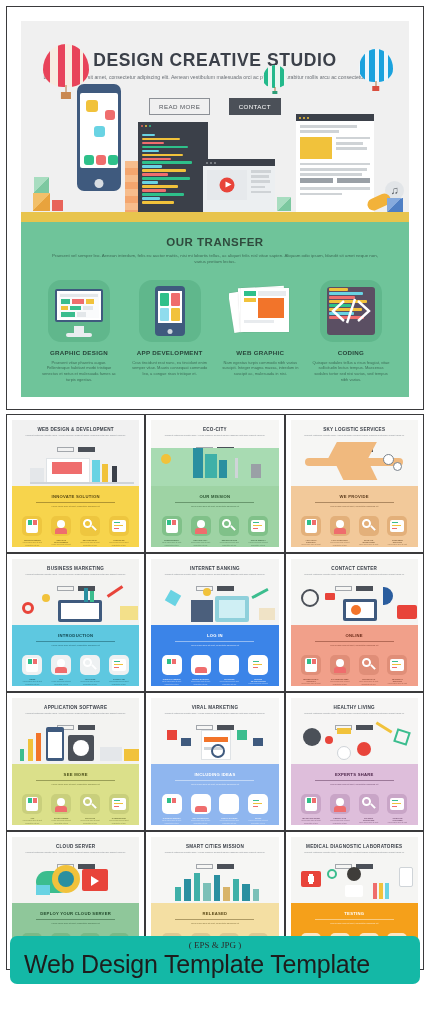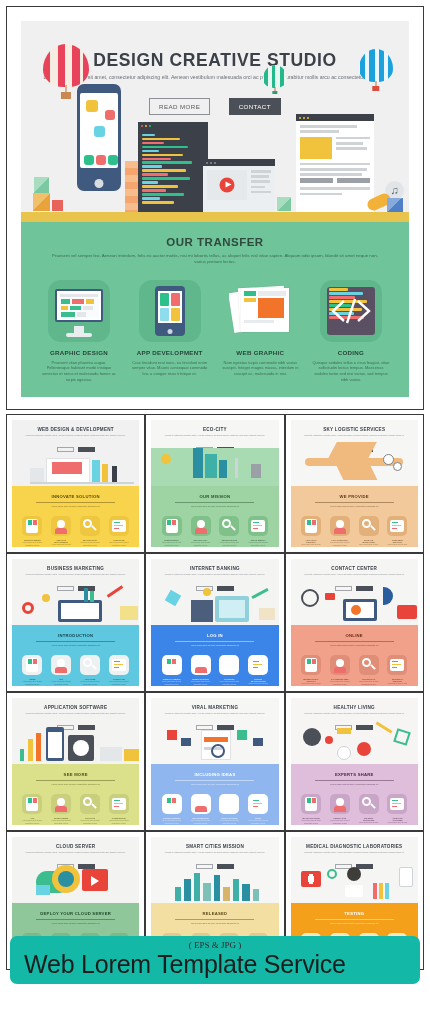--- a/index.html
+++ b/index.html
@@ -1154,16 +1154,16 @@
                 <div class="ds">Lorem ipsum dolor sit amet consectetur elit sed.</div>
               </div>
             </div>
           </div>
         </div>
       </div>
     </div>
 
   <div class="caption">
     <div class="cap-fmt">( EPS &amp; JPG )</div>
-    <div class="cap-main">Web Lorem Template Service</div>
+    <div class="cap-main">Web Design Template Template</div>
   </div>
 
 </div>
 
 </body></html>

